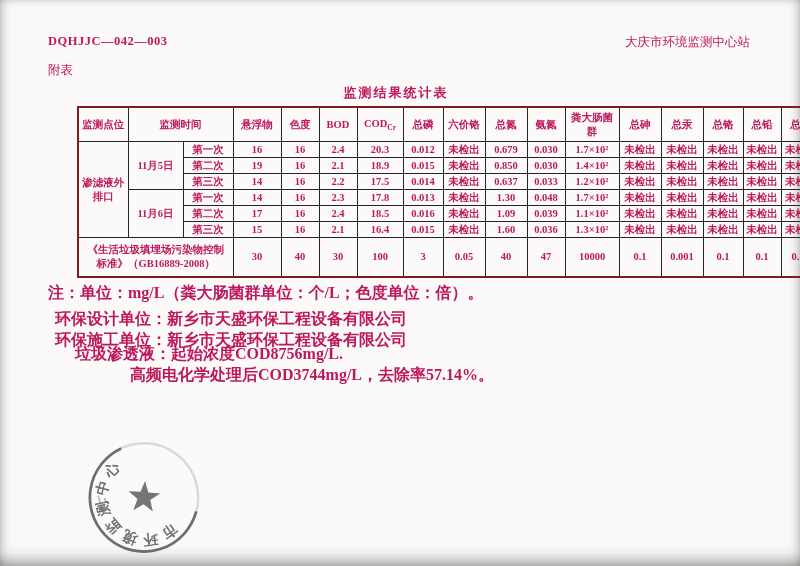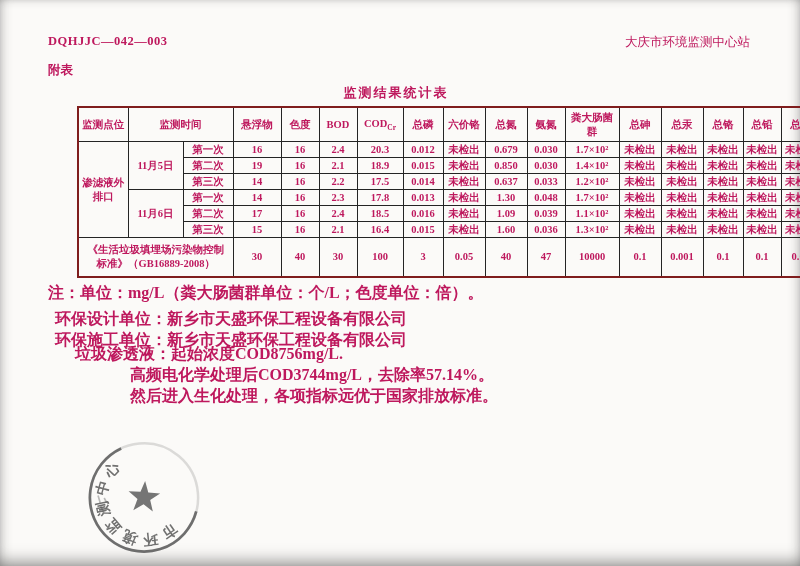--- a/index.html
+++ b/index.html
@@ -14,21 +14,21 @@
     background:#fbfaf8;
     box-shadow:
       inset 0 -14px 16px -10px rgba(60,60,58,.55),
       inset 0 6px 8px -6px rgba(60,60,58,.25),
       inset 10px 0 12px -9px rgba(60,60,58,.30),
       inset -10px 0 12px -9px rgba(60,60,58,.30);
     color:#be185d;
   }
   .doc-code{position:absolute;left:48px;top:34px;font-size:12.5px;font-weight:bold;letter-spacing:.5px;}
   .org-name{position:absolute;right:50px;top:34px;font-size:12.5px;font-weight:normal;}
-  .appendix{position:absolute;left:48px;top:62px;font-size:12.5px;font-weight:bold;}
+  .appendix{position:absolute;left:48px;top:62px;font-size:12.5px;font-weight:normal;}
   .tbl-title{position:absolute;left:0;top:84px;width:792px;text-align:center;font-size:13px;font-weight:bold;letter-spacing:2px;}
   .tblwrap{position:absolute;left:45px;top:106px;}
   table{border-collapse:collapse;table-layout:fixed;width:703px;border:2px solid #7f1d1d;margin-left:32px;}
   th,td{
     border:1px solid #242424;
     font-size:10.5px;font-weight:bold;text-align:center;vertical-align:middle;
     padding:0 1px;line-height:1.25;overflow:hidden;
   }
   tr.hdr th{height:33px;}
   tr.datarow td{height:15px;}
@@ -221,21 +221,20 @@
   </tbody>
       </table>
   </div>
 
   <div class="notes">
     <div class="note-line n1">注：单位：mg/L（粪大肠菌群单位：个/L；色度单位：倍）。</div>
     <div class="note-line n2">环保设计单位：新乡市天盛环保工程设备有限公司</div>
     <div class="note-line n3">环保施工单位：新乡市天盛环保工程设备有限公司</div>
     <div class="note-line n4">垃圾渗透液：起始浓度COD8756mg/L.</div>
     <div class="note-line n5">高频电化学处理后COD3744mg/L，去除率57.14%。</div>
-    <div class="note-line n6">然后进入生化处理，各项指标远优于国家排放标准。</div>
   </div>
 
   <svg class="stamp" viewBox="0 0 150 125">
     <g transform="rotate(-140 75 62)" fill="none">
 
       <circle cx="75" cy="62" r="52" stroke="#6a6a6a" stroke-width="2.4" opacity="0.22"></circle>
 
       <path d="M 27.9,84 A 52,52 0 1 1 122.1,84" stroke="#4f4f4f" stroke-width="2.6" opacity="0.78"></path>
 
       <polygon points="75,46 78.8,56.8 90.2,57.1 81.1,64.0 84.4,74.9 75,68.4 65.6,74.9 68.9,64.0 59.8,57.1 71.2,56.8" fill="#545454" opacity="0.8"></polygon>

